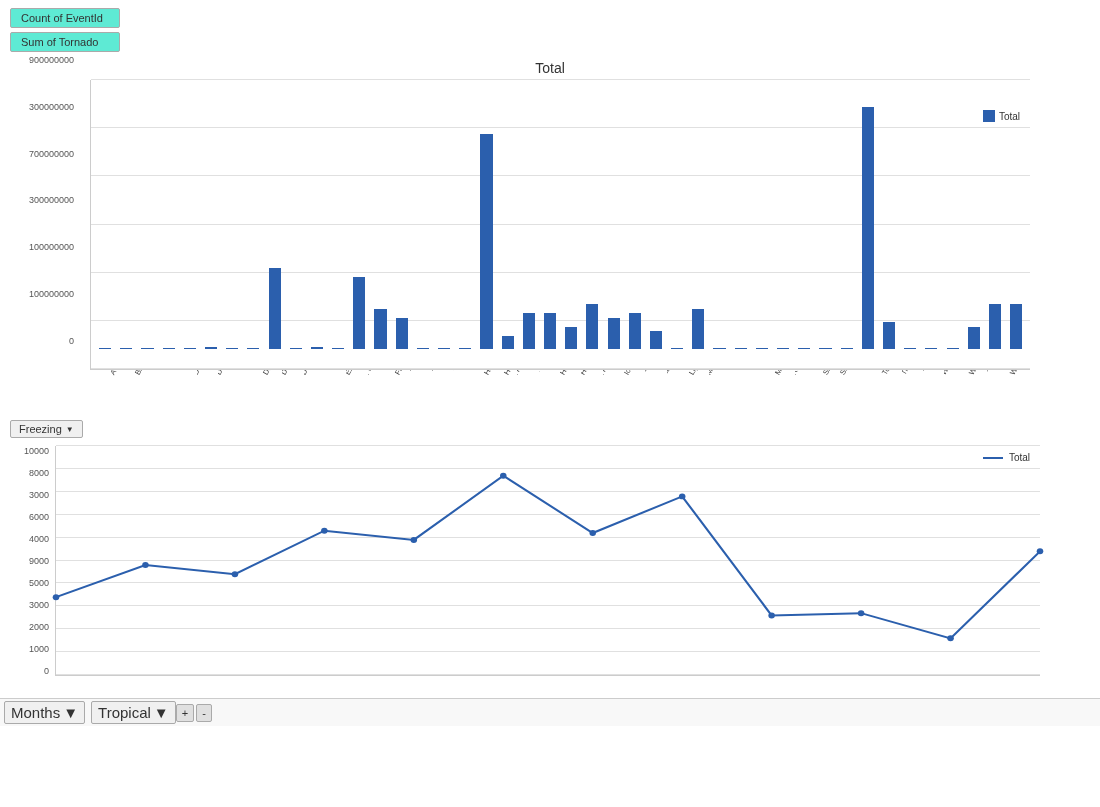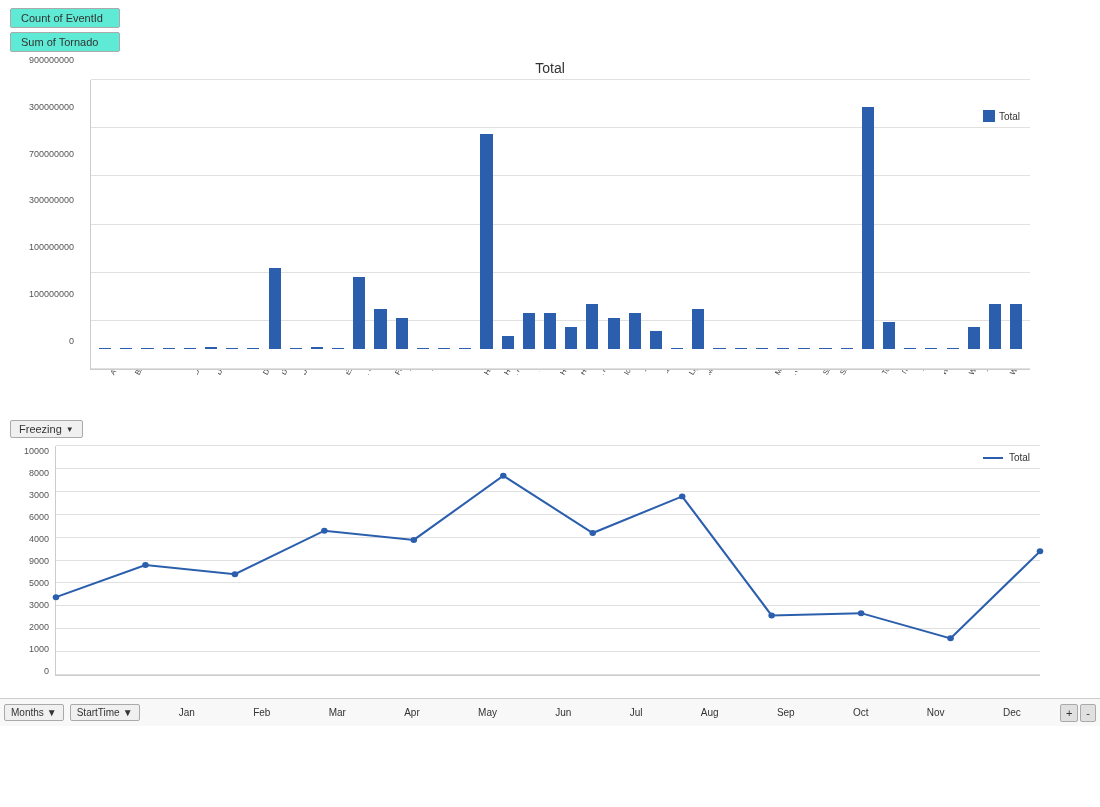--- a/index.html
+++ b/index.html
@@ -192,21 +192,21 @@
       align-items: center;
       padding: 0 4px;
       border-top: 1px solid #ccc;
       background: #f8f8f8;
     }
     .bottom-btn {
       background: #f0f0f0;
       border: 1px solid #aaa;
       border-radius: 2px;
       padding: 2px 6px;
-      font-size: 10px;
+      font-size: 15px;
       cursor: pointer;
       display: flex;
       align-items: center;
       gap: 3px;
     }
     .scroll-btn {
       background: #e0e0e0;
       border: 1px solid #aaa;
       border-radius: 2px;
       padding: 2px 5px;
@@ -594,33 +594,19 @@
     </div>
   </div>
 
   <div class="bottom-controls">
     <div class="bottom-btn">
       <span>Months</span>
       <span>▼</span>
     </div>
     <div style="width:6px"></div>
     <div class="bottom-btn">
-      <span>StartTime</span>
+      <span>Tropical</span>
       <span>▼</span>
     </div>
-    <div class="bottom-xaxis" id="bottomXAxis">
-        <span>Jan</span>
-        <span>Feb</span>
-        <span>Mar</span>
-        <span>Apr</span>
-        <span>May</span>
-        <span>Jun</span>
-        <span>Jul</span>
-        <span>Aug</span>
-        <span>Sep</span>
-        <span>Oct</span>
-        <span>Nov</span>
-        <span>Dec</span>
-      </div>
     <div class="scroll-btn">+</div>
     <div class="scroll-btn" style="margin-left:2px;">-</div>
   </div>
 </div>
 
 </body></html>

